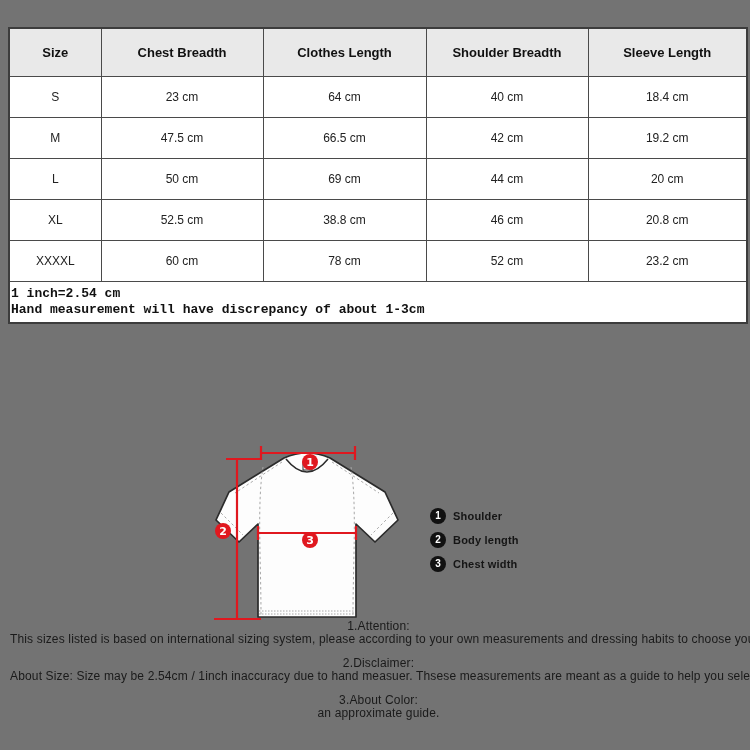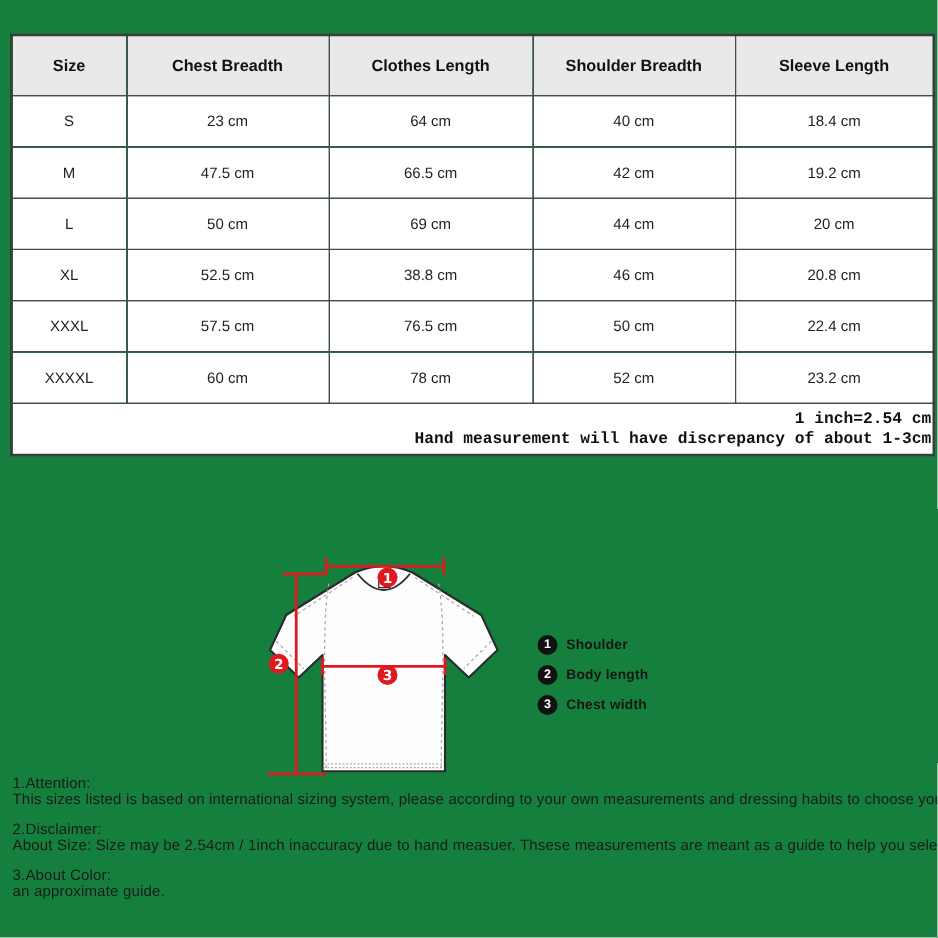--- a/index.html
+++ b/index.html
@@ -1,56 +1,56 @@
 <!DOCTYPE html>
 <html><head>
 <meta charset="utf-8">
 <style>
   html,body { margin:0; padding:0; background:#ffffff; }
   .stage {
-    position:relative; width:750px; height:750px; background:#15803d;
+    position:relative; width:750px; height:750px; background:#737373;
     font-family:"Liberation Sans", sans-serif; color:#1c1c1c; overflow:hidden;
   }
 
   
   table.size-table {
     position:absolute; left:8px; top:27px; width:738px;
     border-collapse:collapse; table-layout:fixed;
     border:2px solid #3c3c3c;
   }
   table.size-table th, table.size-table td {
     border:1px solid #4a4a4a; text-align:center; vertical-align:middle;
     overflow:hidden; white-space:nowrap;
   }
   table.size-table th {
     height:45px; font-size:13px; font-weight:bold; background:#e9e9e9; color:#111;
   }
   table.size-table td { height:38px; font-size:12px; color:#222; background:#fff; }
   td.note-cell { height:86px; }
   .note-line {
     font-family:"Liberation Mono", monospace; font-weight:bold;
-    font-size:13px; line-height:16px; color:#111; text-align:right;
+    font-size:13px; line-height:16px; color:#111; text-align:left;
   }
 
   
   .shirt-svg { position:absolute; left:195px; top:443px; width:230px; height:182px; }
 
   
   .legend { position:absolute; left:430px; top:504px; }
   .legend-item { display:flex; align-items:center; height:23px; margin-bottom:1px; }
   .legend-bullet {
     width:16px; height:16px; border-radius:50%; background:#111;
     color:#fff; font-size:10px; font-weight:bold; line-height:16px;
     text-align:center; flex:0 0 16px;
   }
   .legend-label { margin-left:7px; font-size:11px; font-weight:600; letter-spacing:.2px; color:#151515; }
 
   
   .notes { position:absolute; left:10px; top:620px; width:737px; }
-  .note-section { margin-bottom:12px; }
+  .note-section { margin-bottom:12px;text-align:center; }
   .note-section div { font-size:12px; line-height:12.5px; letter-spacing:.15px; color:#1a1a1a; white-space:nowrap; }
 </style>
 </head>
 <body>
 
 <div class="stage">
 
   <table class="size-table">
     <colgroup>
       <col style="width:92px">
@@ -96,27 +96,20 @@
 
         <tr>
           <td>XL</td>
           <td>52.5 cm</td>
           <td>38.8 cm</td>
           <td>46 cm</td>
           <td>20.8 cm</td>
         </tr>
 
 
-        <tr>
-          <td>XXXL</td>
-          <td>57.5 cm</td>
-          <td>76.5 cm</td>
-          <td>50 cm</td>
-          <td>22.4 cm</td>
-        </tr>
 
         <tr>
           <td>XXXXL</td>
           <td>60 cm</td>
           <td>78 cm</td>
           <td>52 cm</td>
           <td>23.2 cm</td>
         </tr>
       </tbody>
     <tfoot>

